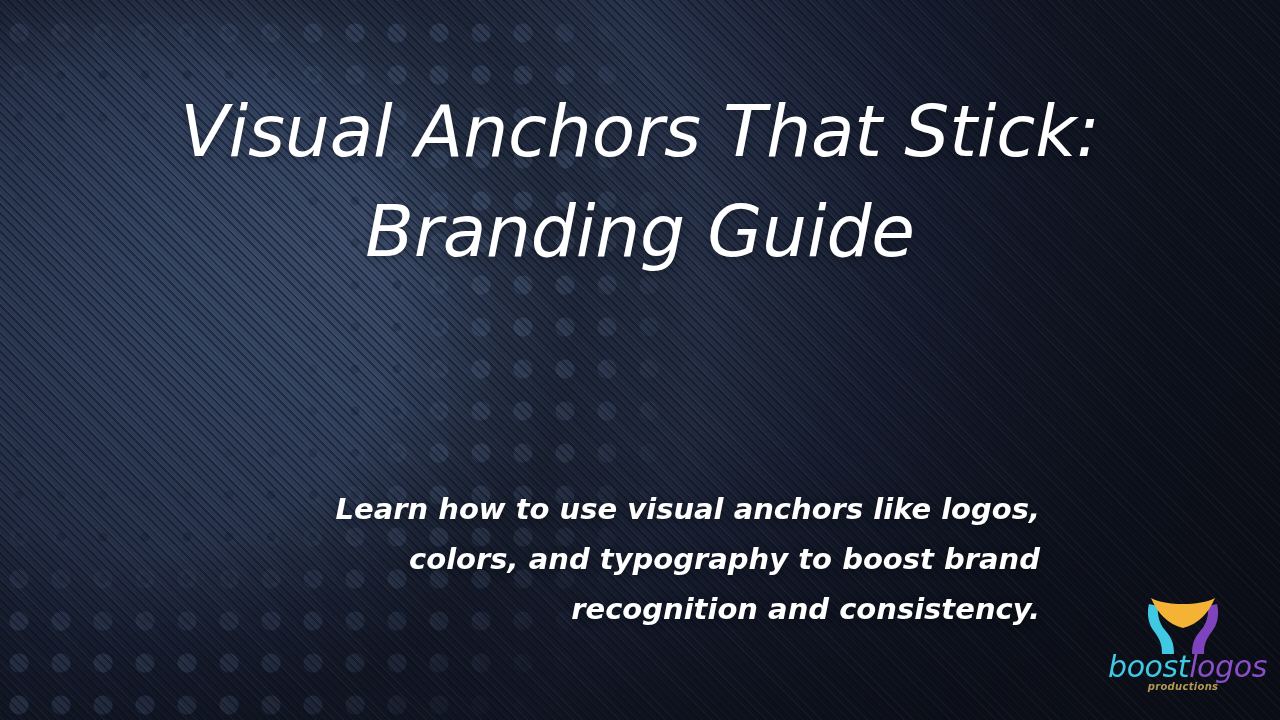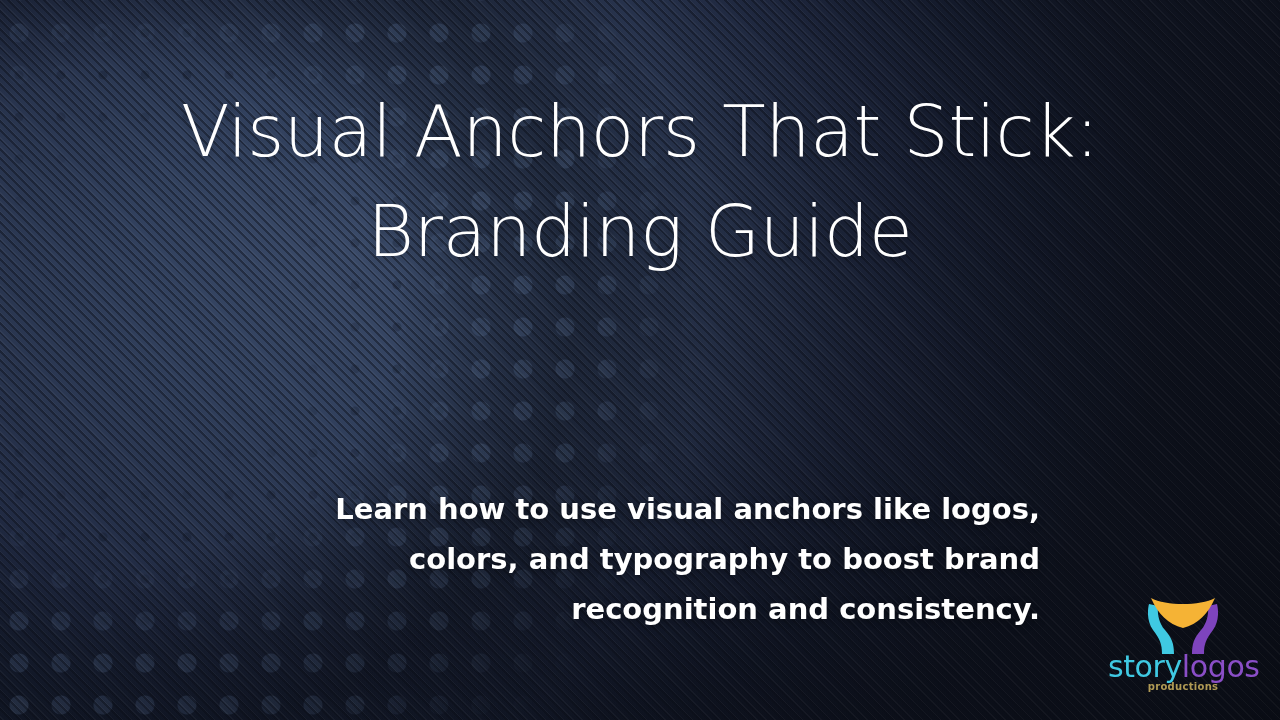--- a/index.html
+++ b/index.html
@@ -118,20 +118,21 @@
         rgba(255,255,255,0.035) 2px,
         rgba(255,255,255,0.035) 3px,
         rgba(10,13,22,0.0) 3px,
         rgba(10,13,22,0.0) 6.5px);
   }
 
   
   .content {
     position: absolute;
     inset: 0;
+    font-style: italic;
   }
 
   .title {
     position: absolute;
     left: 0;
     right: 0;
     top: 34px;
     text-align: center;
     color: #ffffff;
     font-family: "DejaVu Sans", sans-serif;
@@ -230,20 +231,20 @@
 
           <path d="M10 12 C10 12, 8 26, 17 36 C24 44, 26 50, 26 60 L14 60 C14 50, 12 45, 5 36 C-2 26, 0 14, 1 10 Z" fill="#3fc9e2"></path>
 
           <path d="M60 12 C60 12, 62 26, 53 36 C46 44, 44 50, 44 60 L56 60 C56 50, 58 45, 65 36 C72 26, 70 14, 69 10 Z" fill="#7e44bd"></path>
 
           <path d="M3 4 C18 12, 52 12, 67 4 C60 20, 50 30, 35 34 C20 30, 10 20, 3 4 Z" fill="#f5b335"></path>
         </svg>
       </div>
 
       <div class="logo-word">
-        <span class="w-story">story</span><span class="w-teller">logos</span>
+        <span class="w-story">boost</span><span class="w-teller">logos</span>
       </div>
 
       <div class="logo-sub">productions</div>
     </div>
 
   </div>
 </div>
 
 </body></html>

